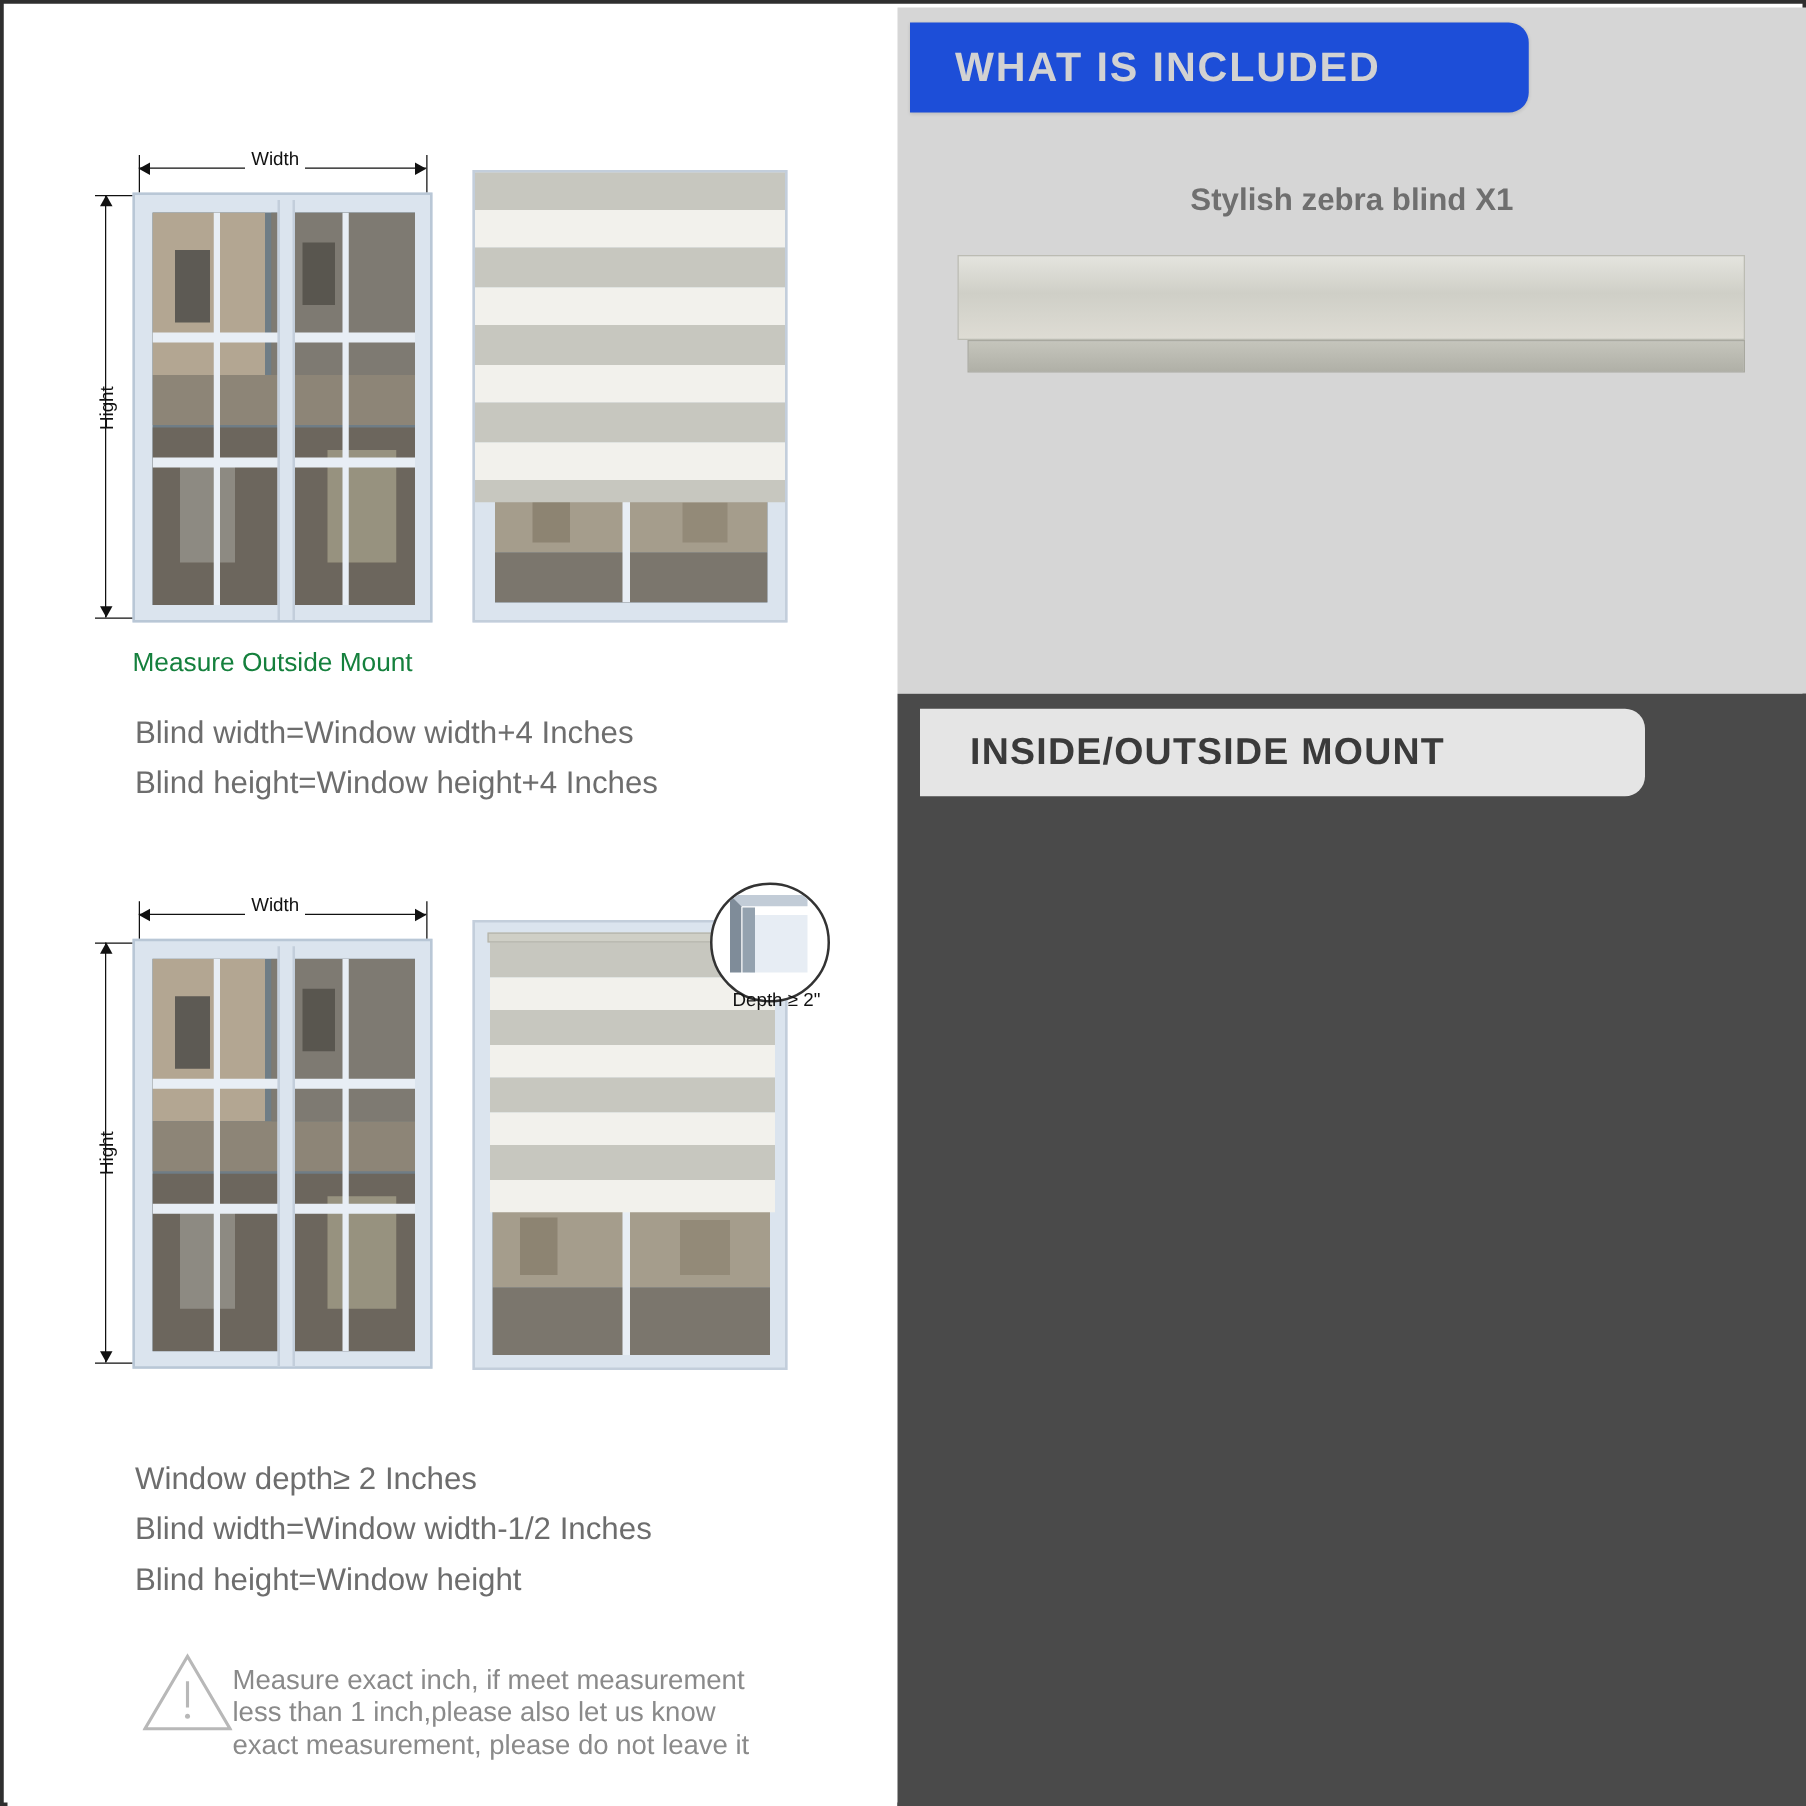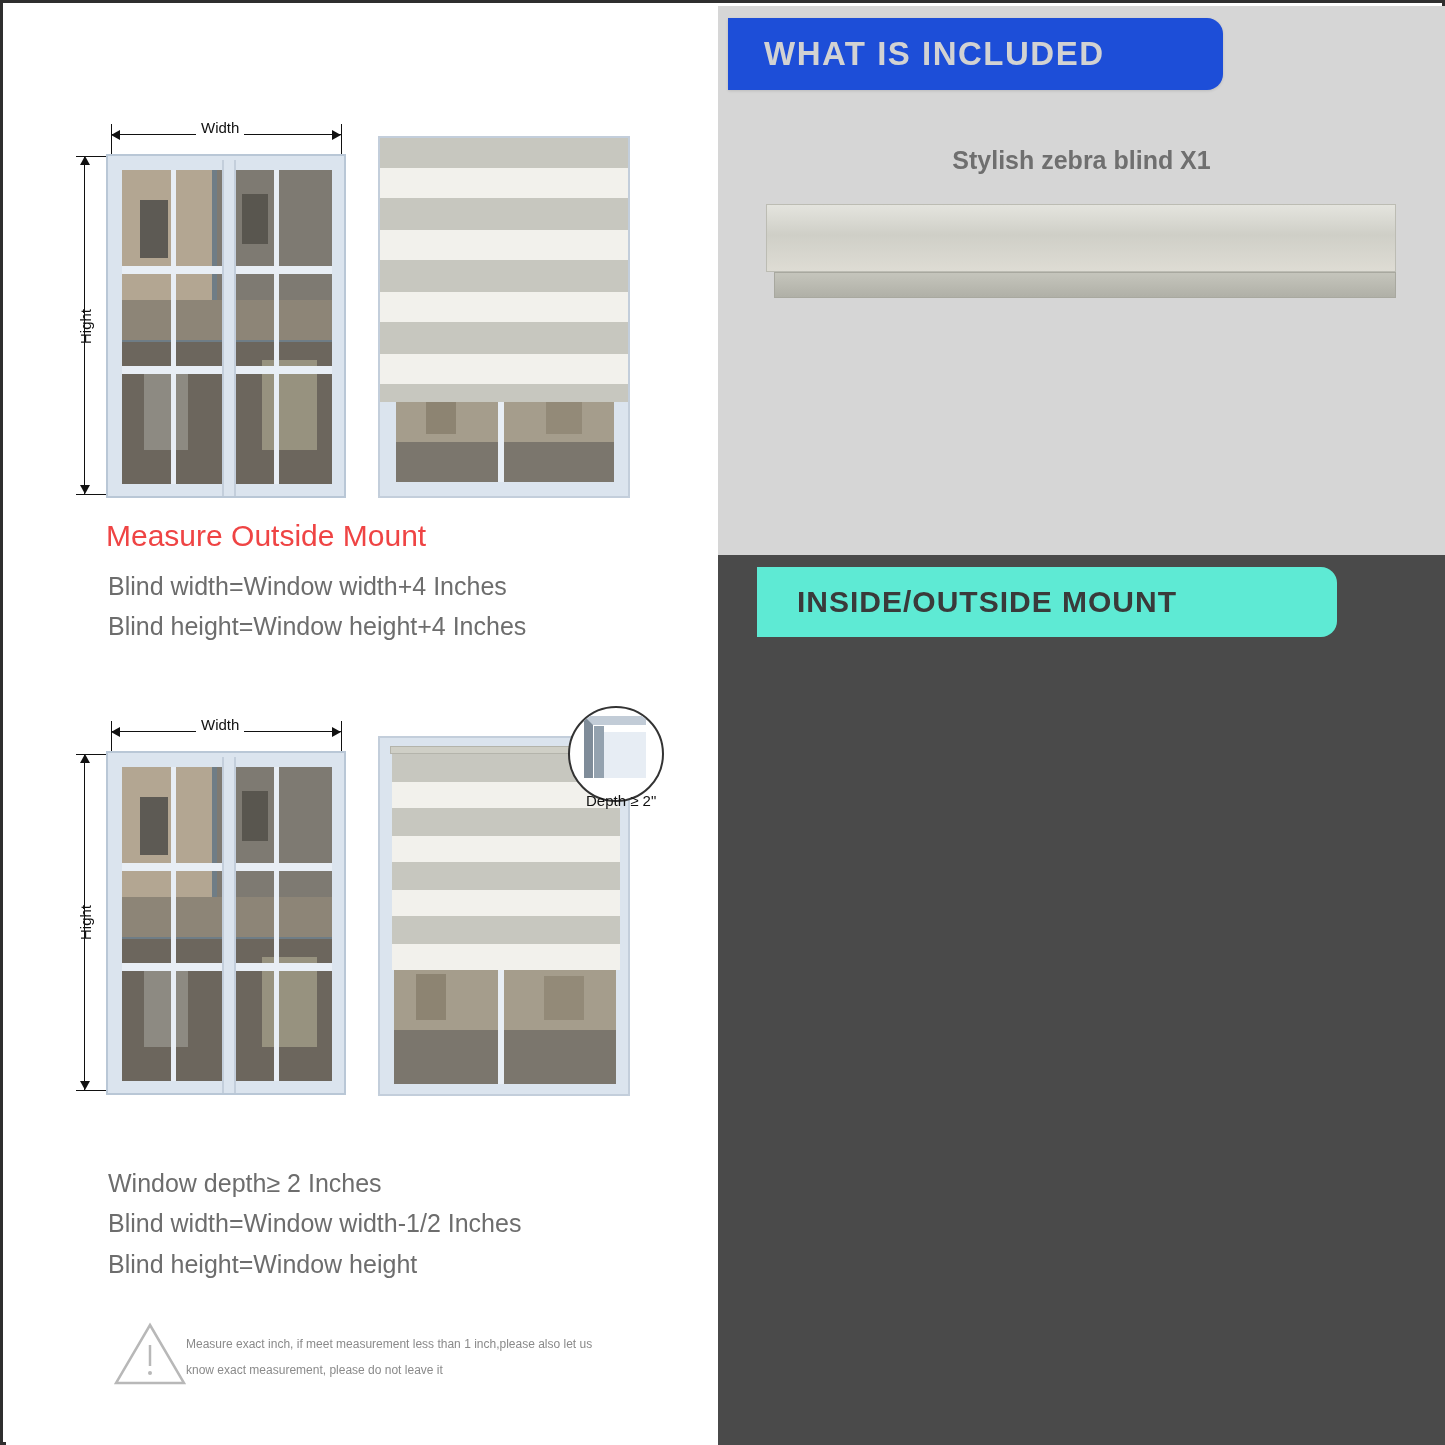--- a/index.html
+++ b/index.html
@@ -145,31 +145,31 @@
   .zebra {
     position: absolute;
     top: 0; left: 0;
     width: 100%;
   }
   .zs-dark { background: #c7c7bf; }
   .zs-light { background: #f2f1ec; }
 
   .section-title {
     position: absolute;
-    font-size: 30px;
-    color: #ef4444;
+    font-size: 21px;
+    color: #15803d;
   }
   .section-line {
     position: absolute;
     font-size: 25px;
     color: #6d6d6d;
   }
   .warn-note {
     position: absolute;
-    font-size: 12px;
+    font-size: 22px;
     color: #8a8a8a;
     line-height: 26px;
   }
 
   
   .callout-circle {
     position: absolute;
     border: 2px solid #333;
     border-radius: 50%;
     background: #ffffff;
@@ -207,23 +207,22 @@
 
   
   .right-bottom {
     position: absolute;
     left: 715px; top: 552px;
     width: 727px; height: 890px;
     background: #4a4a4a;
   }
   .dark-tab {
     position: absolute;
-    background: #5eead4;
+    background: #e5e5e5;
     border-radius: 0 16px 16px 0;
-    margin-left: 21px;
   }
   .dark-tab span {
     position: absolute;
     left: 40px; top: 50%;
     transform: translateY(-50%);
     font-size: 30px;
     font-weight: bold;
     letter-spacing: 1px;
     color: #3a3a3a;
   }

